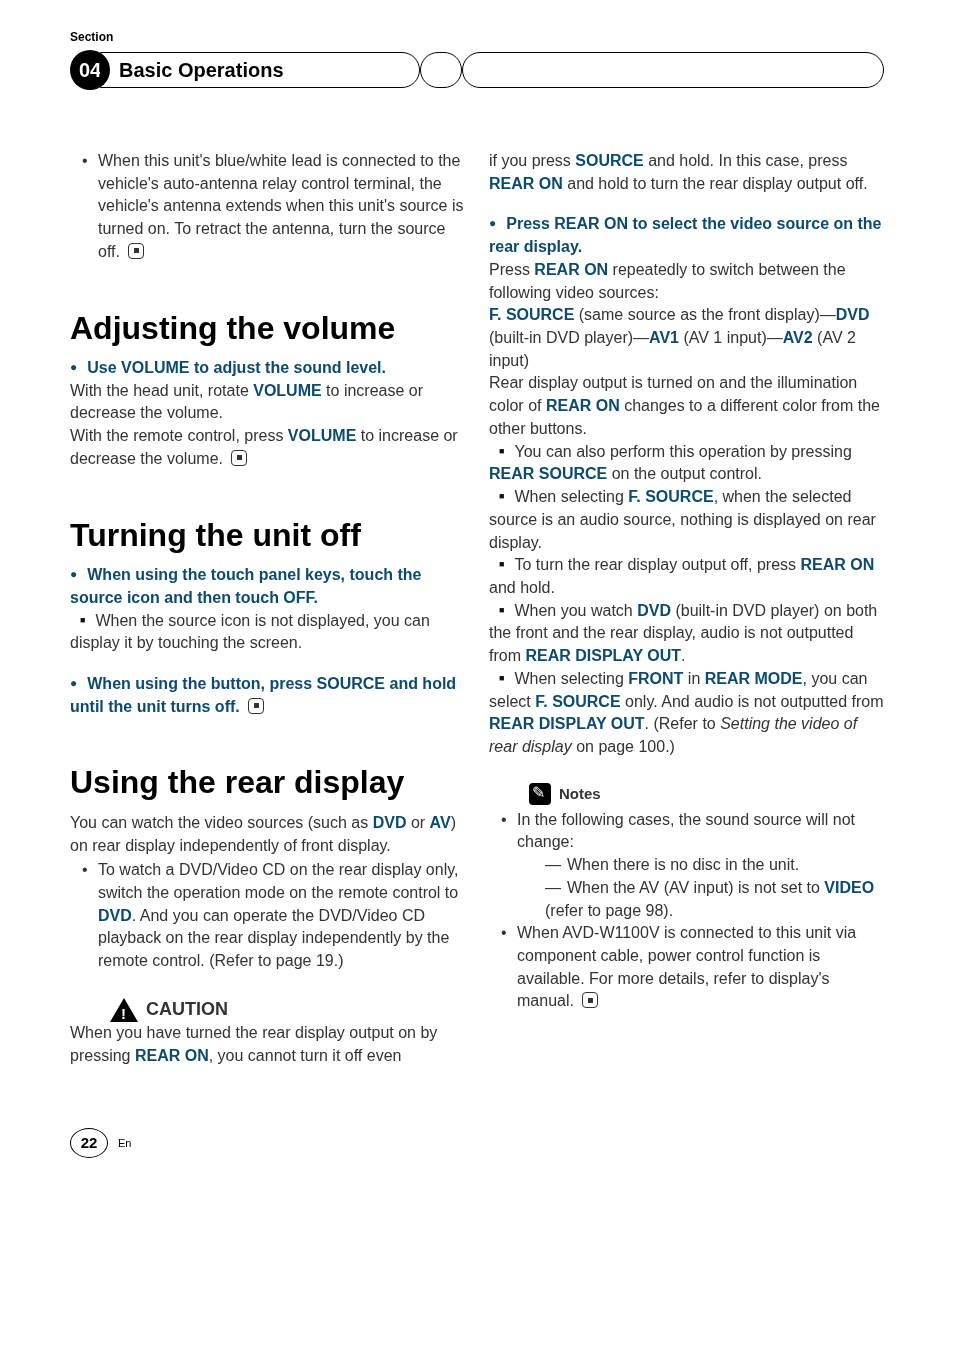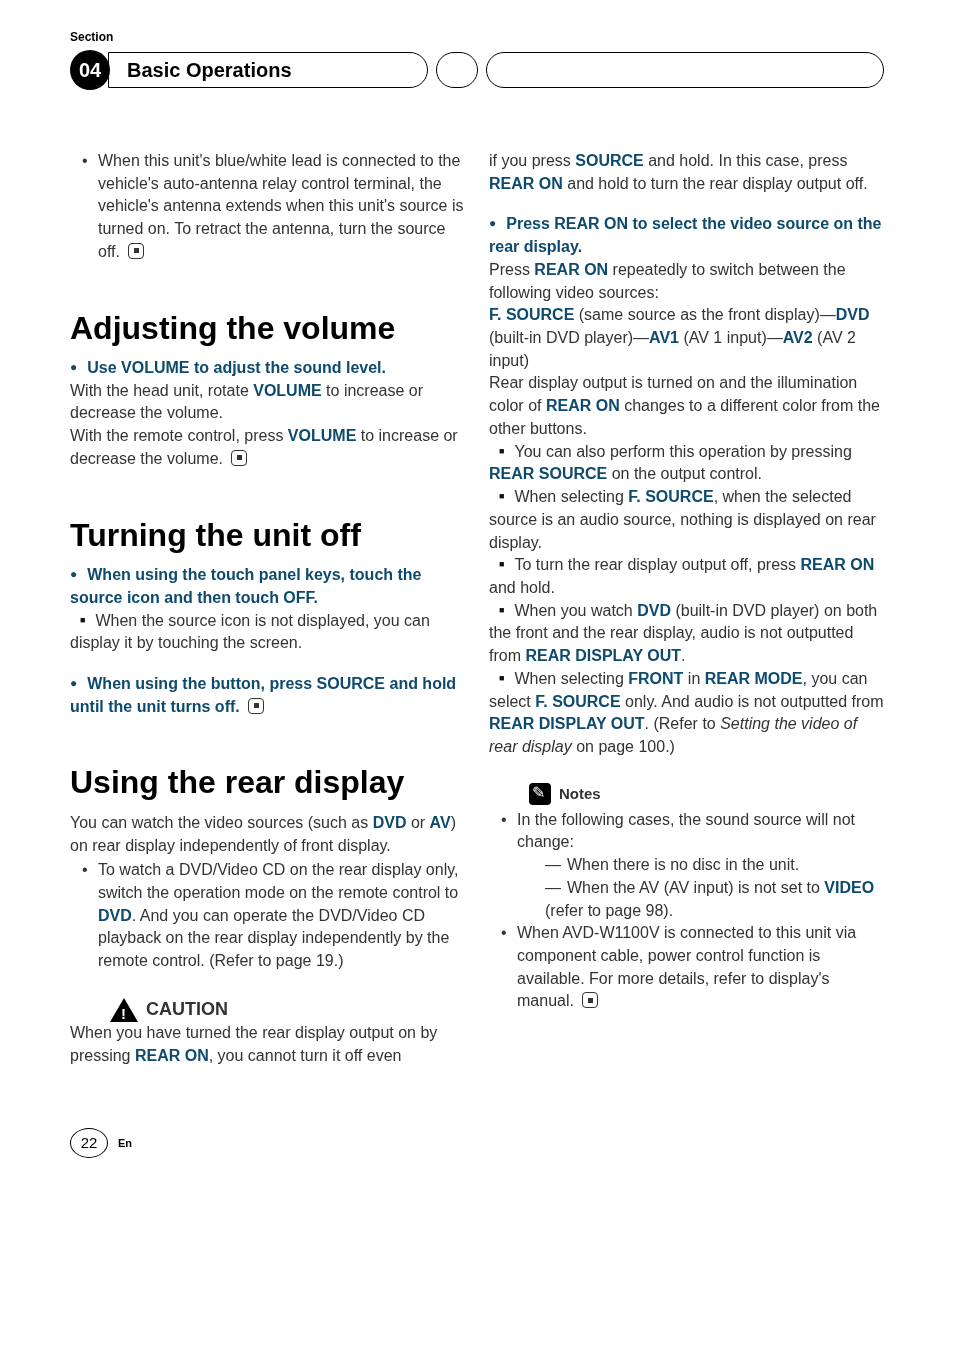--- a/index.html
+++ b/index.html
@@ -15,21 +15,20 @@
     box-sizing: border-box;
   }
   .section-label {
     font-weight: bold;
     font-size: 12px;
     margin-bottom: 6px;
   }
   .header-row {
     display: flex;
     align-items: center;
-    gap: 8px;
     margin-bottom: 60px;
   }
   .section-num {
     background: #000;
     color: #fff;
     border-radius: 50%;
     width: 40px;
     height: 40px;
     display: flex;
     align-items: center;
@@ -172,25 +171,25 @@
     align-items:center;
     gap:10px;
   }
   .page-num{
     border:1.5px solid #000;
     border-radius:50%;
     width:36px;height:28px;
     display:flex;
     align-items:center;
     justify-content:center;
+    font-weight:bold;
+    font-size:15px;
+  }
+  .lang{
     font-weight:normal;
-    font-size:15px;
-  }
-  .lang{
-    font-weight:bold;
     font-size:11px;
   }
   .notes-label{ font-size:15px; }
   em.ital { font-style: italic; }
 </style>
 </head>
 <body>
 
 <div class="page">
 

